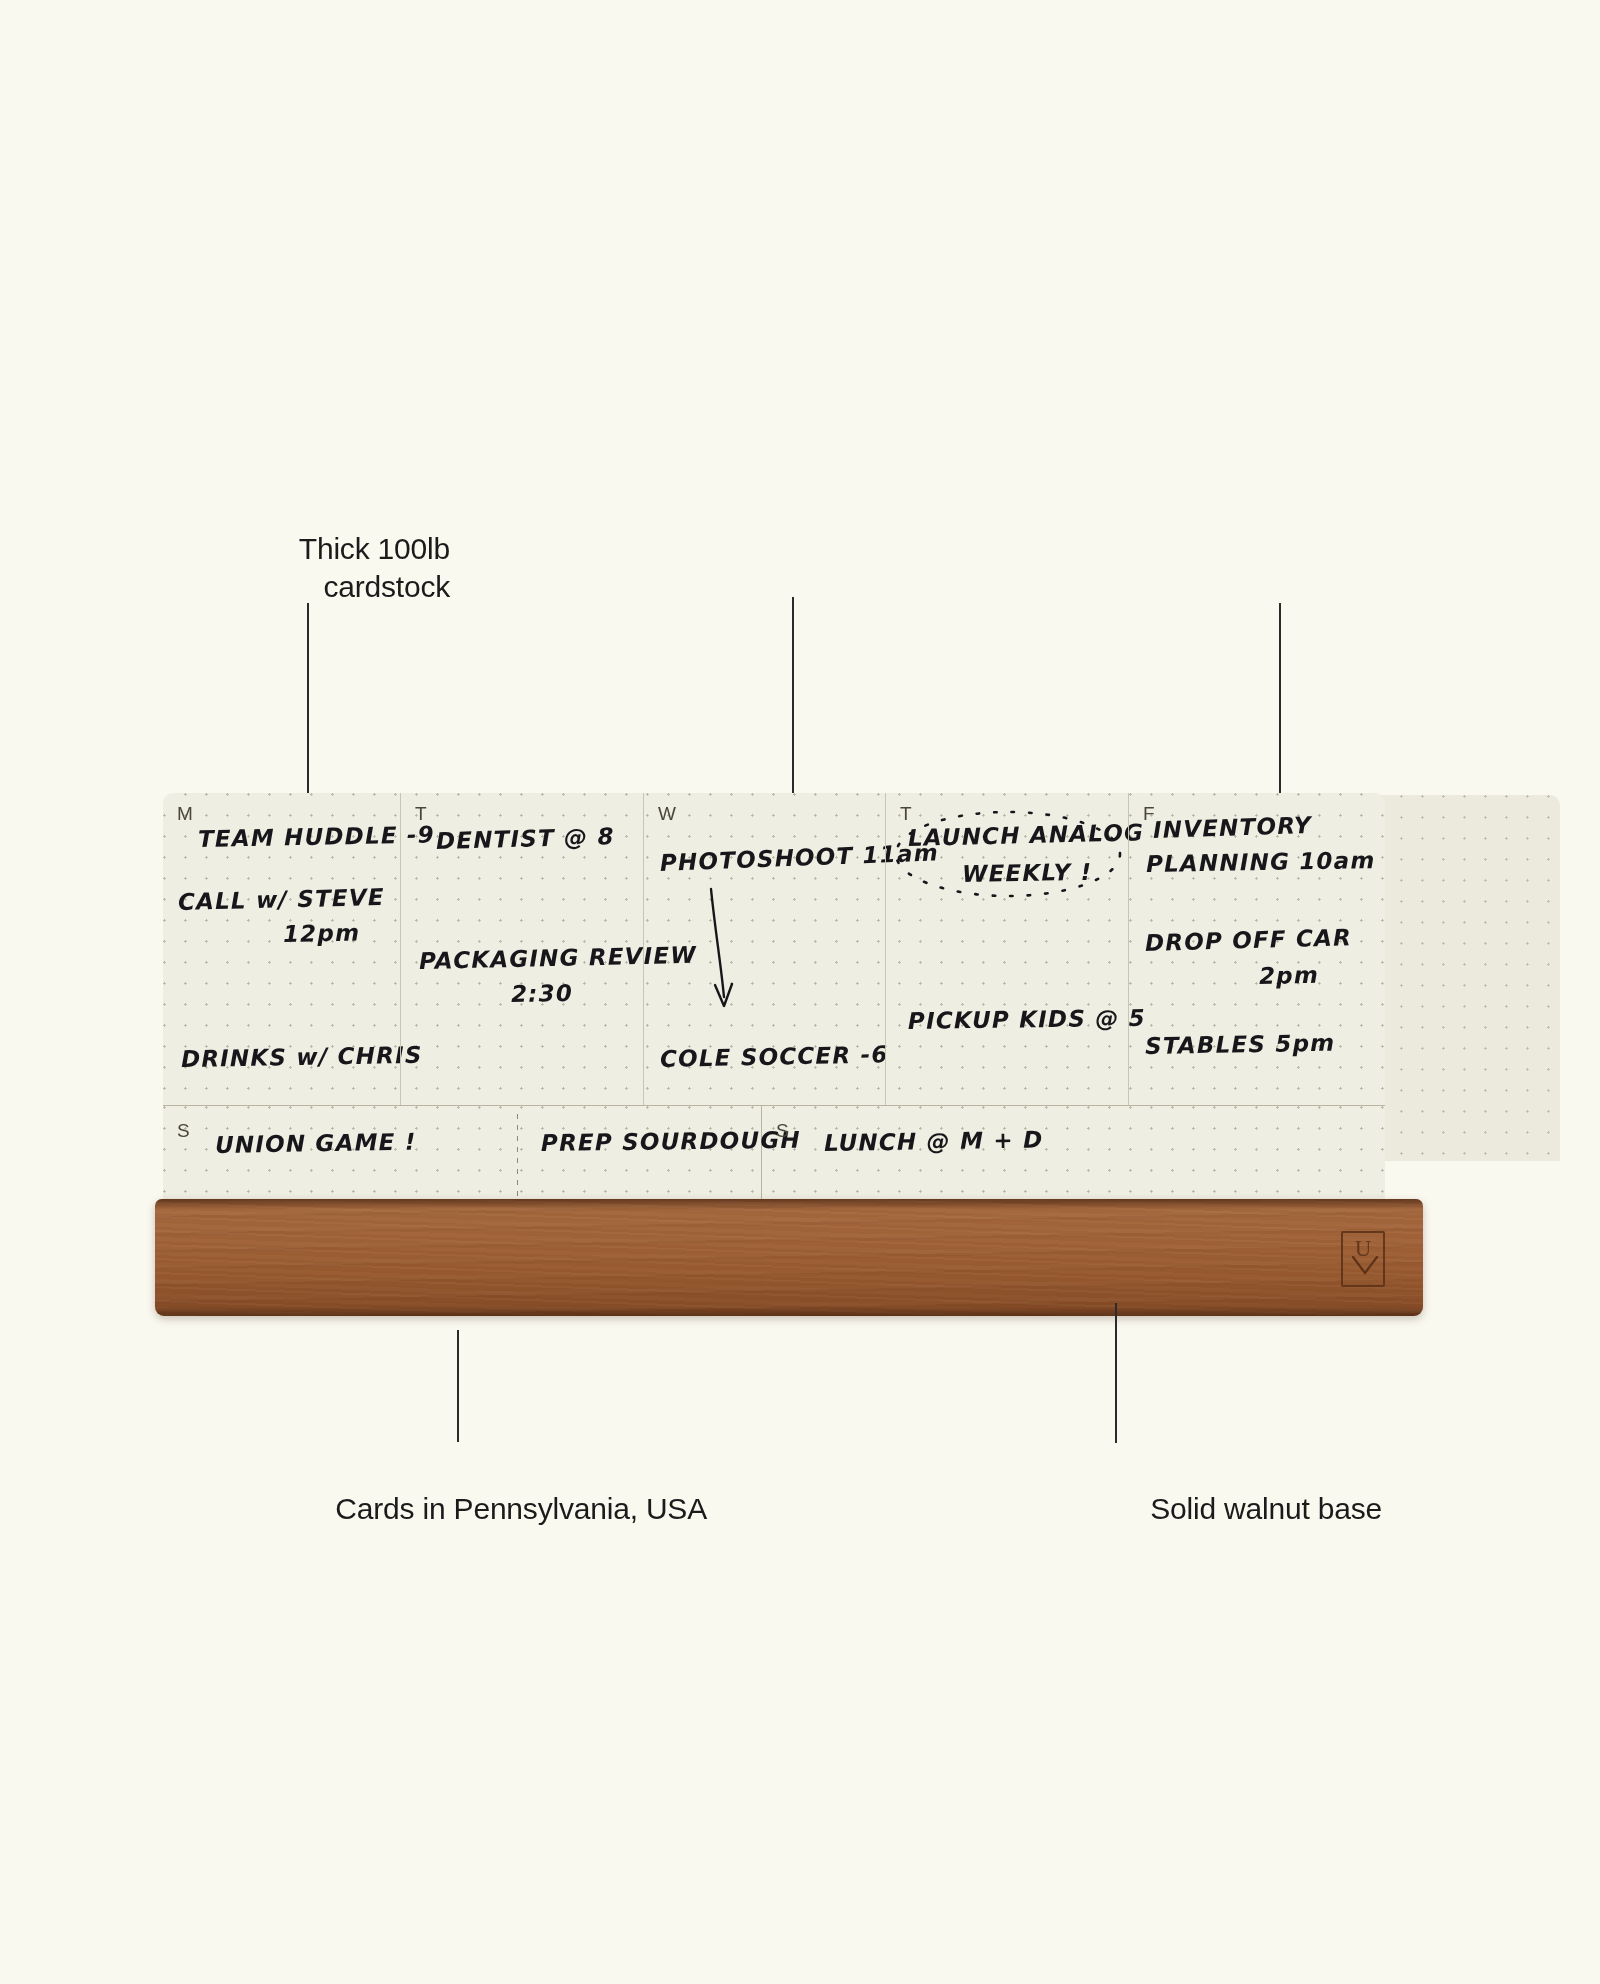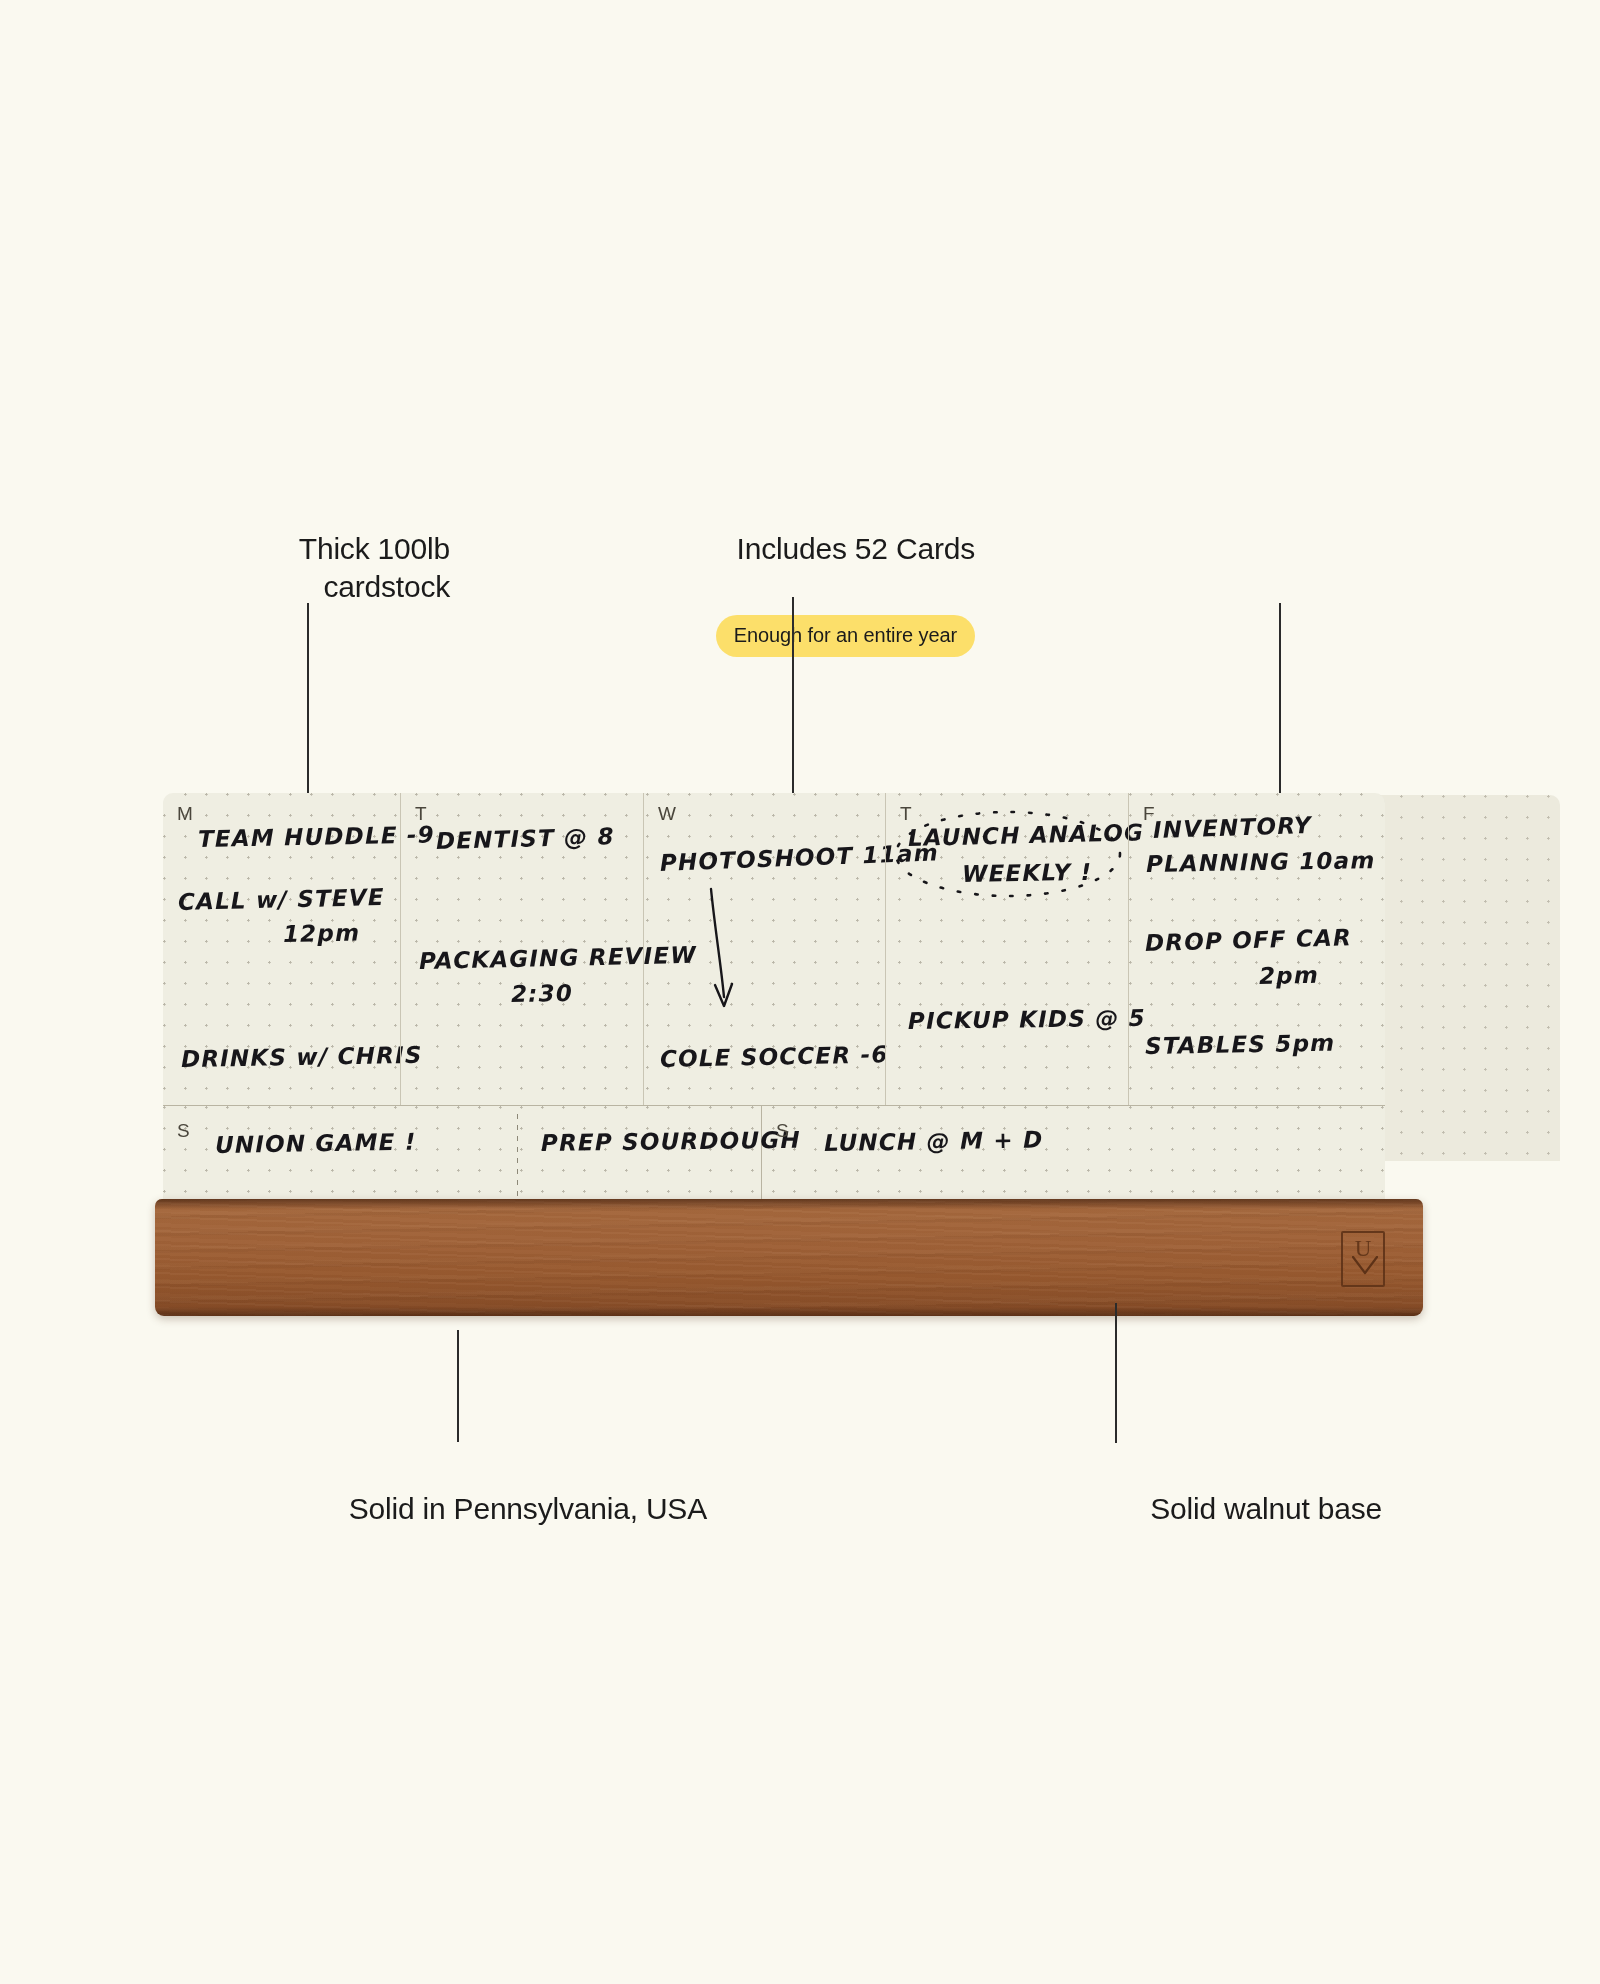--- a/index.html
+++ b/index.html
@@ -242,24 +242,20 @@
 <body>
 
 <div id="stage">
 
   <div class="callout" style="left:115px; top:492px; width:335px;">
     <span class="ctext">Thick 100lb
 cardstock</span>
   </div>
   <div class="leader" style="left:307px; top:603px; height:190px;"></div>
 
-  <div class="callout" style="left:555px; top:492px; width:420px;">
-    <span class="ctext">Includes 52 Cards</span>
-    <span class="badge">Enough for an entire year</span>
-  </div>
   <div class="leader" style="left:792px; top:597px; height:196px;"></div>
 
   <div class="leader" style="left:1279px; top:603px; height:190px;"></div>
 
   <div id="product">
 
     <div id="backcard"></div>
 
     <div id="topcards" class="cardface">
 
@@ -333,21 +329,21 @@
     <div id="logomark">
       <span>U</span>
     </div>
     <svg id="logochev" viewBox="0 0 26 19">
       <path d="M1 1 L13 17 L25 1" fill="none" stroke="#5d3217" stroke-width="2.2" stroke-linecap="round" stroke-linejoin="round"></path>
     </svg>
   </div>
 
   <div class="leader" style="left:457px; top:1330px; height:112px;"></div>
   <div class="callout" style="left:207px; top:1452px; width:500px;">
-    <span class="ctext">Solid in Pennsylvania, USA</span>
+    <span class="ctext">Cards in Pennsylvania, USA</span>
   </div>
 
   <div class="leader" style="left:1115px; top:1303px; height:140px;"></div>
   <div class="callout" style="left:932px; top:1452px; width:450px;">
     <span class="ctext">Solid walnut base</span>
   </div>
 
 </div>
 
 </body></html>

